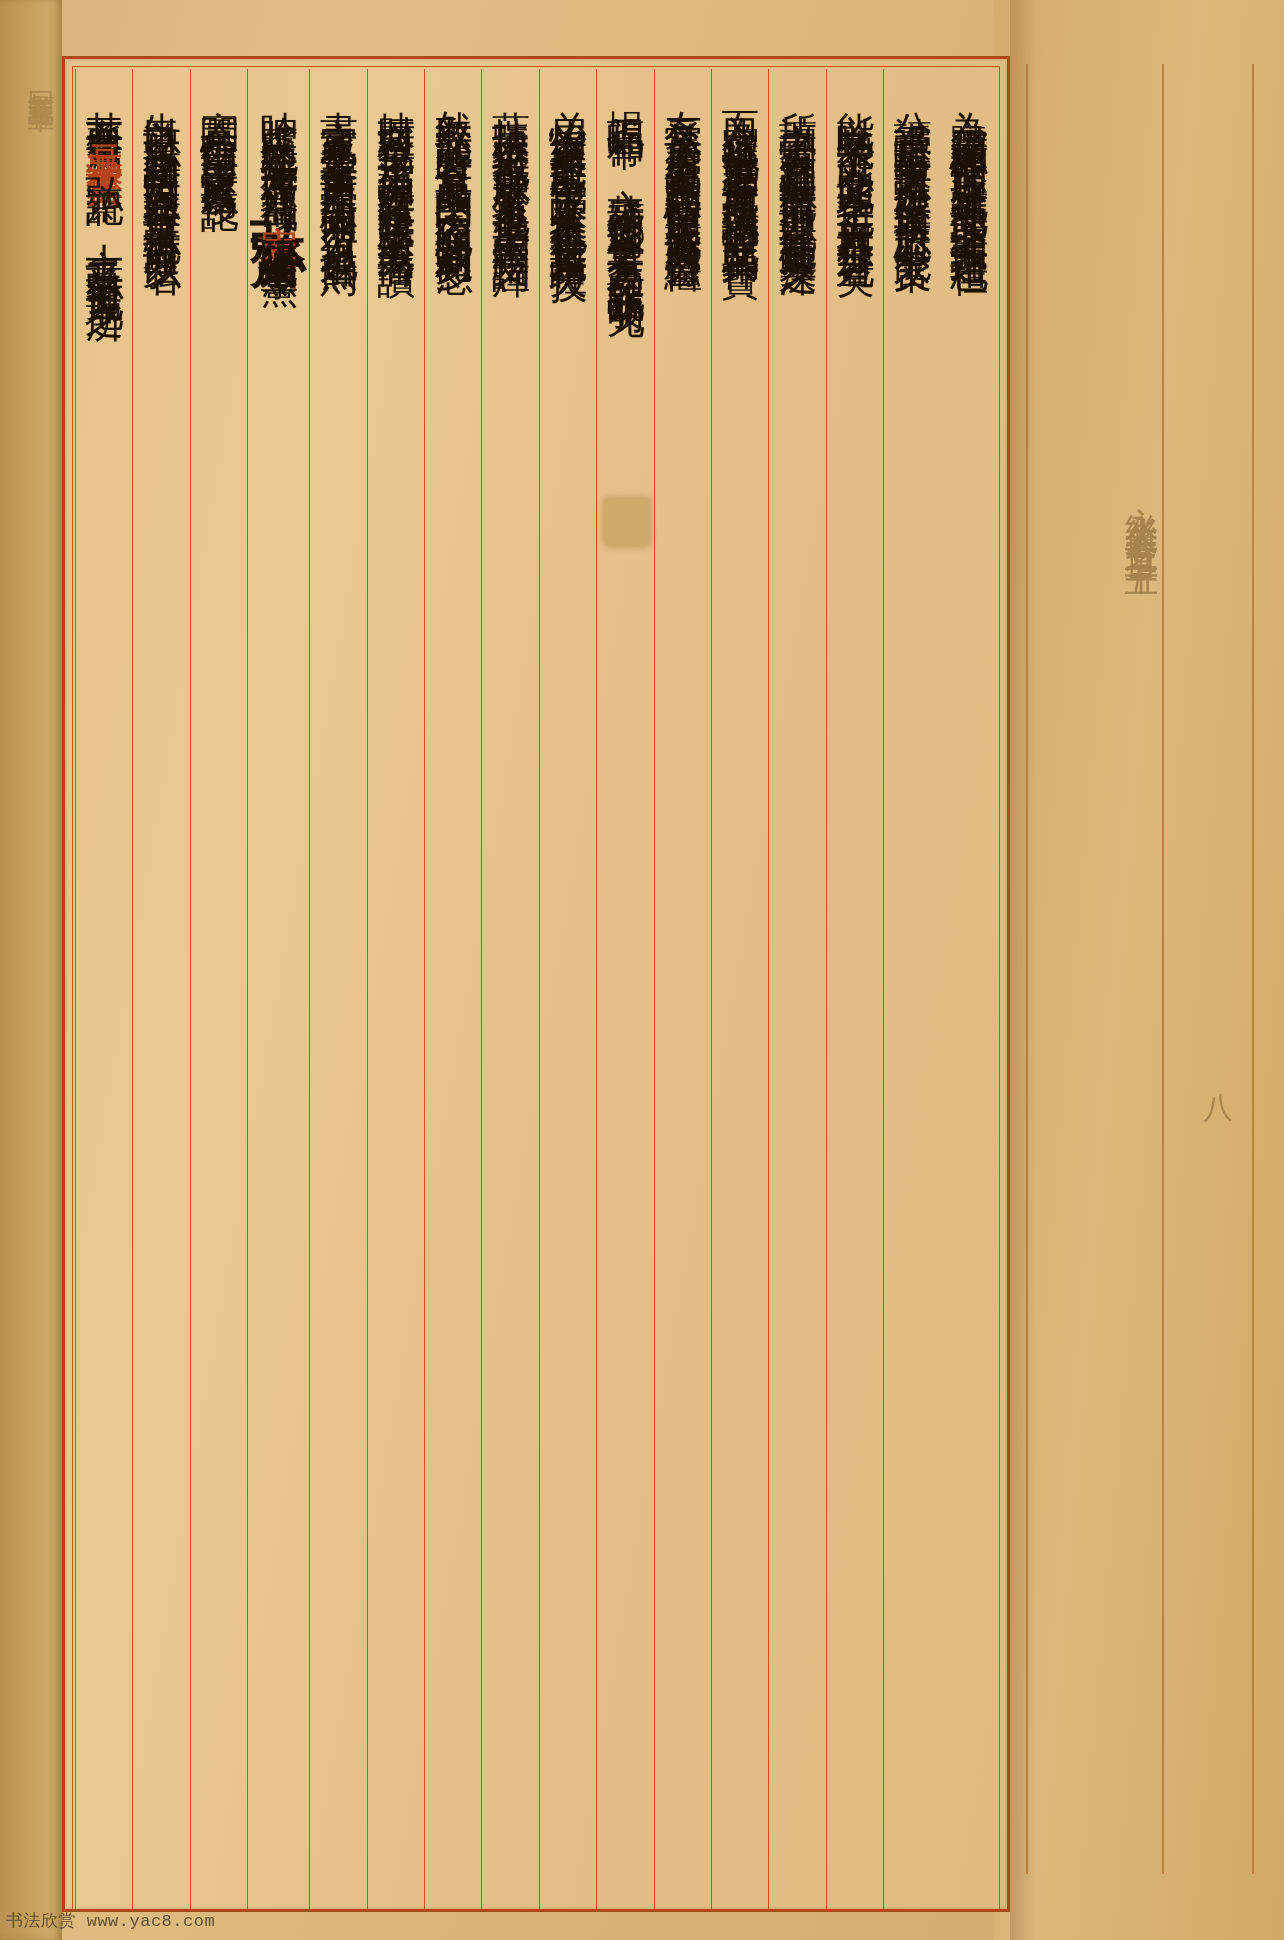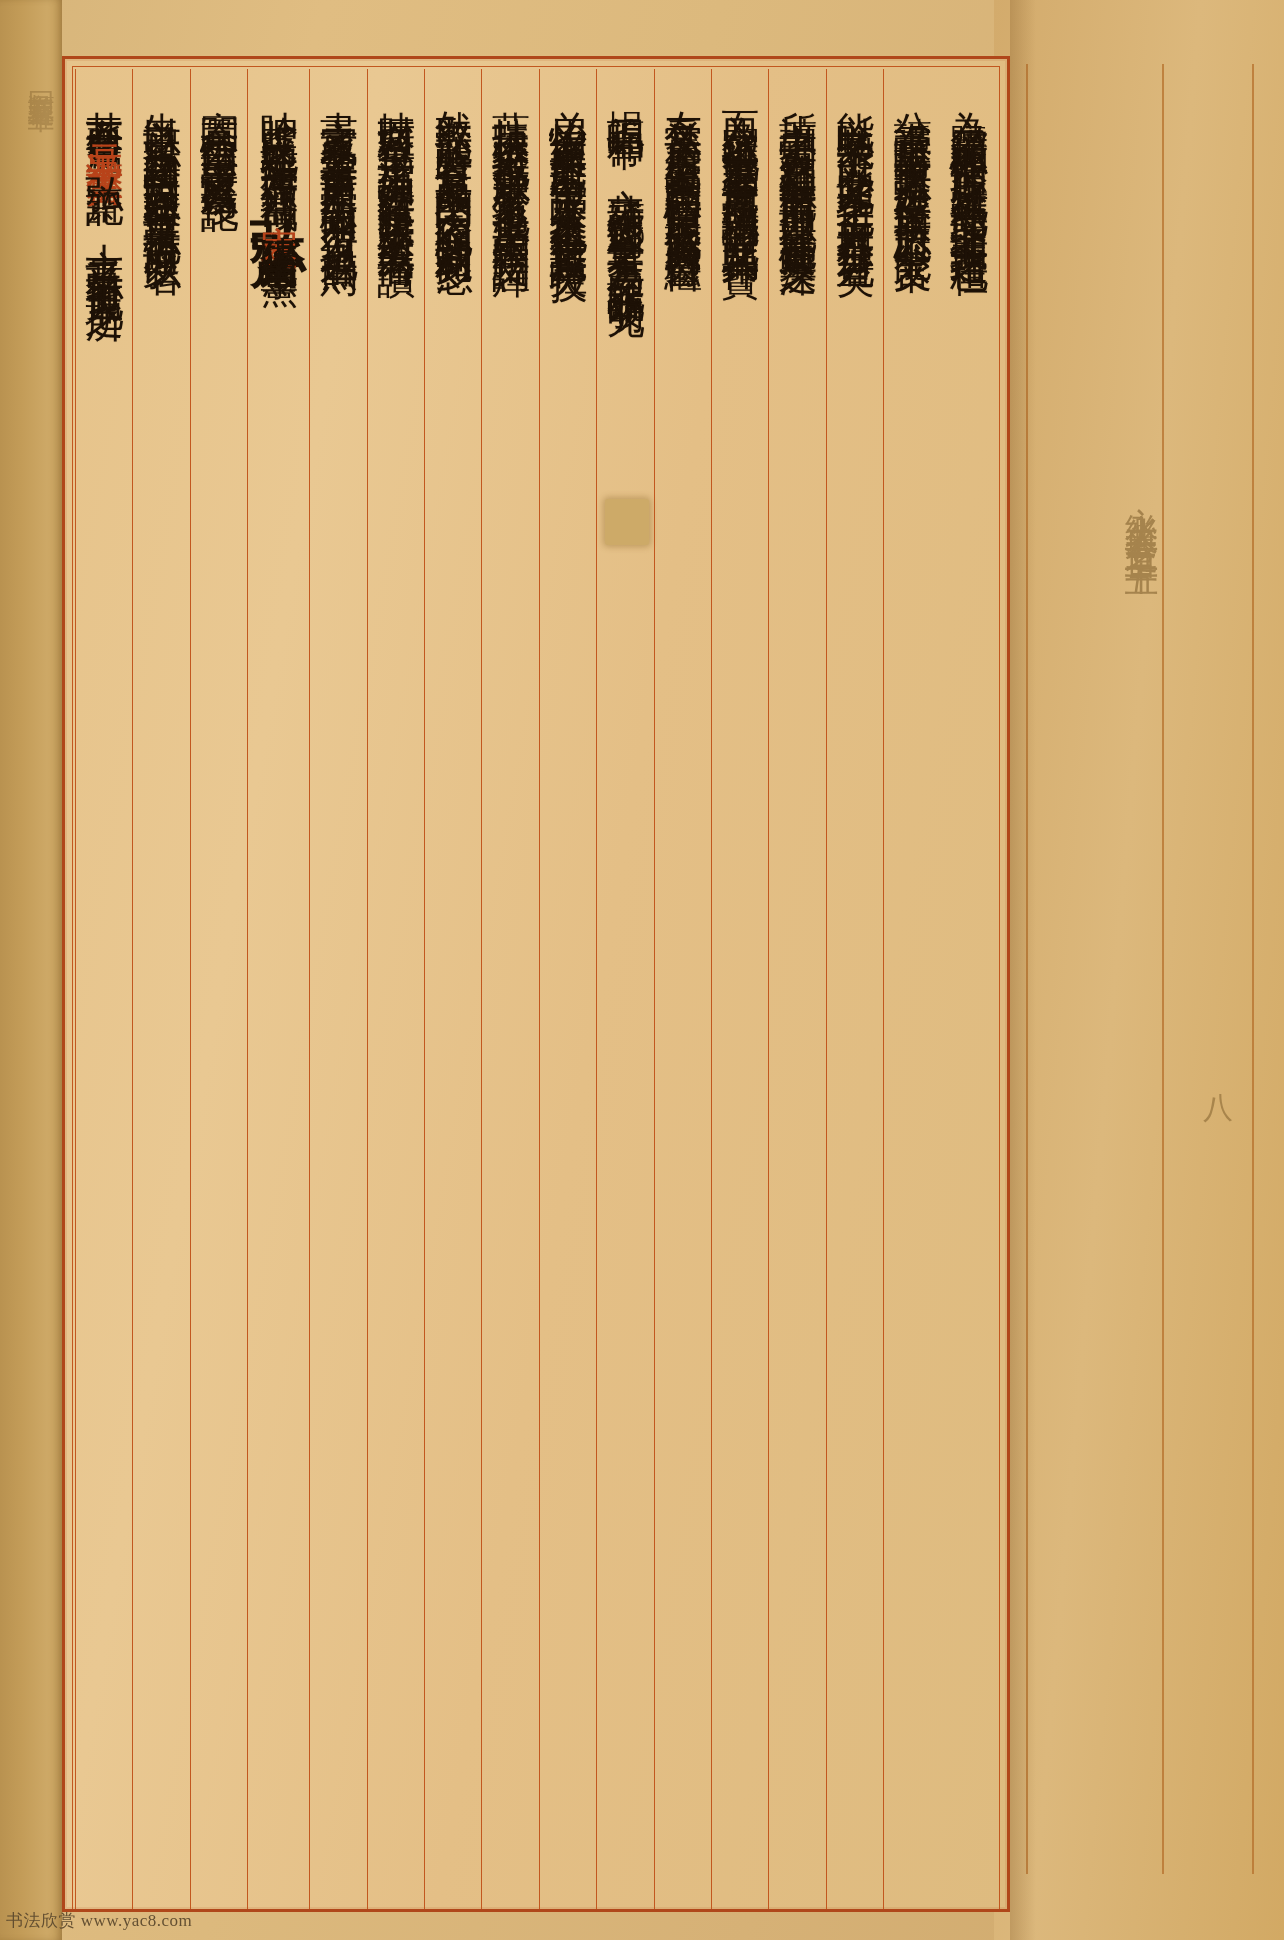--- a/index.html
+++ b/index.html
@@ -146,21 +146,21 @@
     background: #c9a763;
     opacity: .85;
     border-radius: 3px;
     box-shadow: 0 0 6px 2px rgba(150,115,55,.55);
   }
   
   .watermark {
     position: absolute;
     left: 6px;
     bottom: 8px;
-    font-family: Liberation Serif, serif;
+    font-family: Liberation Mono, monospace;
     font-size: 17px;
     color: #5d4a2e;
     opacity: .95;
     letter-spacing: 0.5px;
   }
   .page-edge-shadow {
     position: absolute;
     left: 1010px; top: 0;
     width: 26px; height: 1940px;
     background: linear-gradient(90deg, rgba(120,80,30,0.28), rgba(120,80,30,0));

